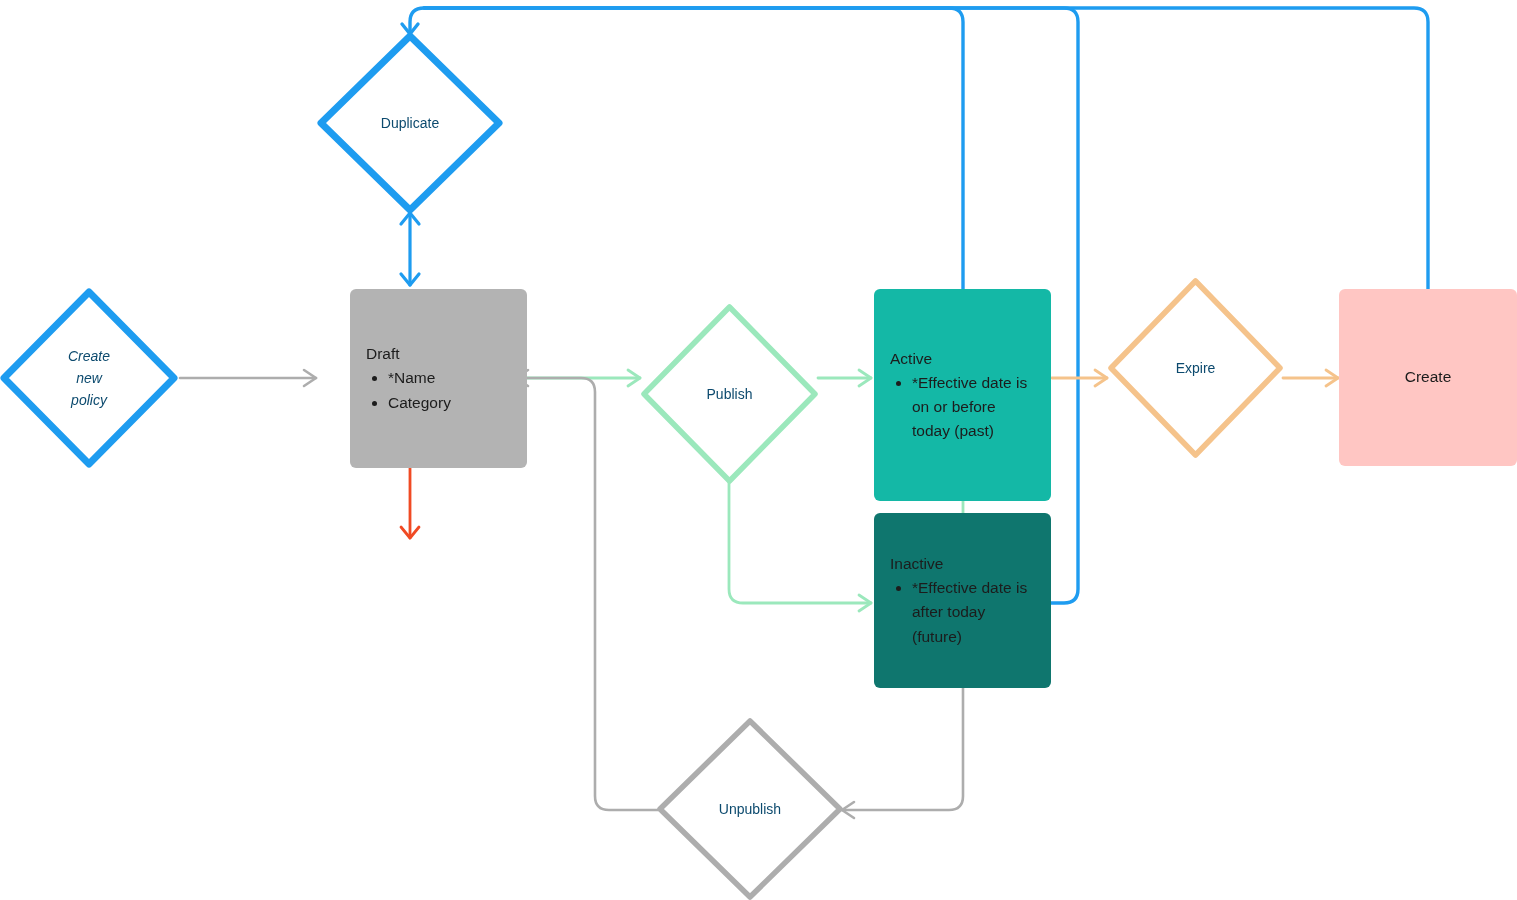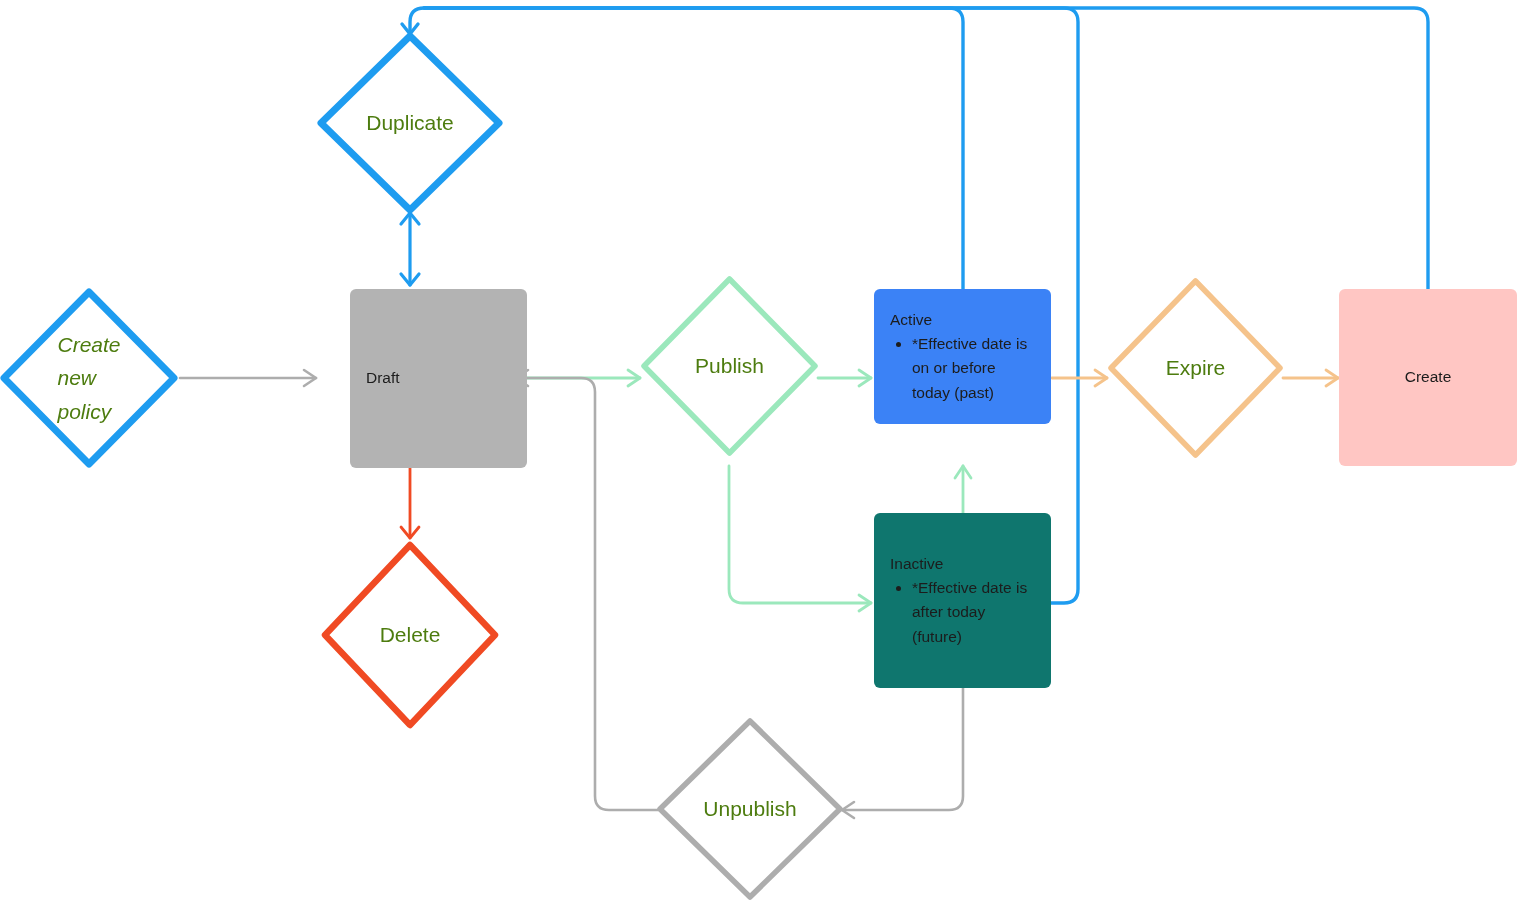--- a/index.html
+++ b/index.html
@@ -71,22 +71,23 @@
   .diamond-node .diamond-shape {
     position: absolute;
     left: 0;
     top: 0;
     width: 100%;
     height: 100%;
   }
   .diamond-node .diamond-label {
     position: relative;
     z-index: 2;
-    font-size: 21px;
-    color: #4d7c0f;
+    font-size: 14px;
+    color: #0c4a6e;
+    text-align: center;
     line-height: 1.58;
     pointer-events: none;
   }
 </style>
 </head>
 <body>
 
 <div id="diagram-canvas">
 
   <svg id="edge-layer" viewBox="0 0 1517 900" width="1517" height="900" xmlns="http://www.w3.org/2000/svg">
@@ -148,38 +149,36 @@
   <div class="node diamond-node" style="left:317px; top:32px; width:186px; height:182px;">
     <svg class="diamond-shape" viewBox="0 0 186 182" preserveAspectRatio="none">
       <polygon points="93,4 182,91 93,178 4,91" fill="#ffffff" stroke="#1E9CF0" stroke-width="7" stroke-linejoin="round"></polygon>
     </svg>
     <div class="diamond-label">Duplicate</div>
   </div>
 
   <div class="node rect-node" style="left:322px; top:289px; width:177px; height:179px; background:#B3B3B3;margin-left:28px;">
     <div class="node-body">
       <div class="node-title">Draft</div>
-    </div>
-  </div>
-
-  <div class="node diamond-node" style="left:321px; top:541px; width:178px; height:188px;">
-    <svg class="diamond-shape" viewBox="0 0 178 188" preserveAspectRatio="none">
-      <polygon points="89,4 174,94 89,184 4,94" fill="#ffffff" stroke="#F04A23" stroke-width="6.5" stroke-linejoin="round"></polygon>
-    </svg>
-    <div class="diamond-label">Delete</div>
-  </div>
-
-  <div class="node diamond-node" style="left:641px; top:276px; width:177px; height:180px;">
+      <ul class="node-list">
+        <li>*Name</li>
+        <li>Category</li>
+      </ul>
+    </div>
+  </div>
+
+
+  <div class="node diamond-node" style="left:641px; top:304px; width:177px; height:180px;">
     <svg class="diamond-shape" viewBox="0 0 177 180" preserveAspectRatio="none">
       <polygon points="88.5,3 174,90 88.5,177 3,90" fill="#ffffff" stroke="#9BE8BC" stroke-width="5.5" stroke-linejoin="round"></polygon>
     </svg>
     <div class="diamond-label">Publish</div>
   </div>
 
-  <div class="node rect-node" style="left:874px; top:289px; width:177px; height:135px; background:#3b82f6;align-items:center;">
+  <div class="node rect-node" style="left:874px; top:289px; width:177px; height:212px; background:#14b8a6;align-items:center;">
     <div class="node-body">
       <div class="node-title">Active</div>
       <ul class="node-list">
         <li>*Effective date is on or before today (past)</li>
       </ul>
     </div>
   </div>
 
   <div class="node rect-node" style="left:874px; top:513px; width:177px; height:175px; background:#0f766e;">
     <div class="node-body">

